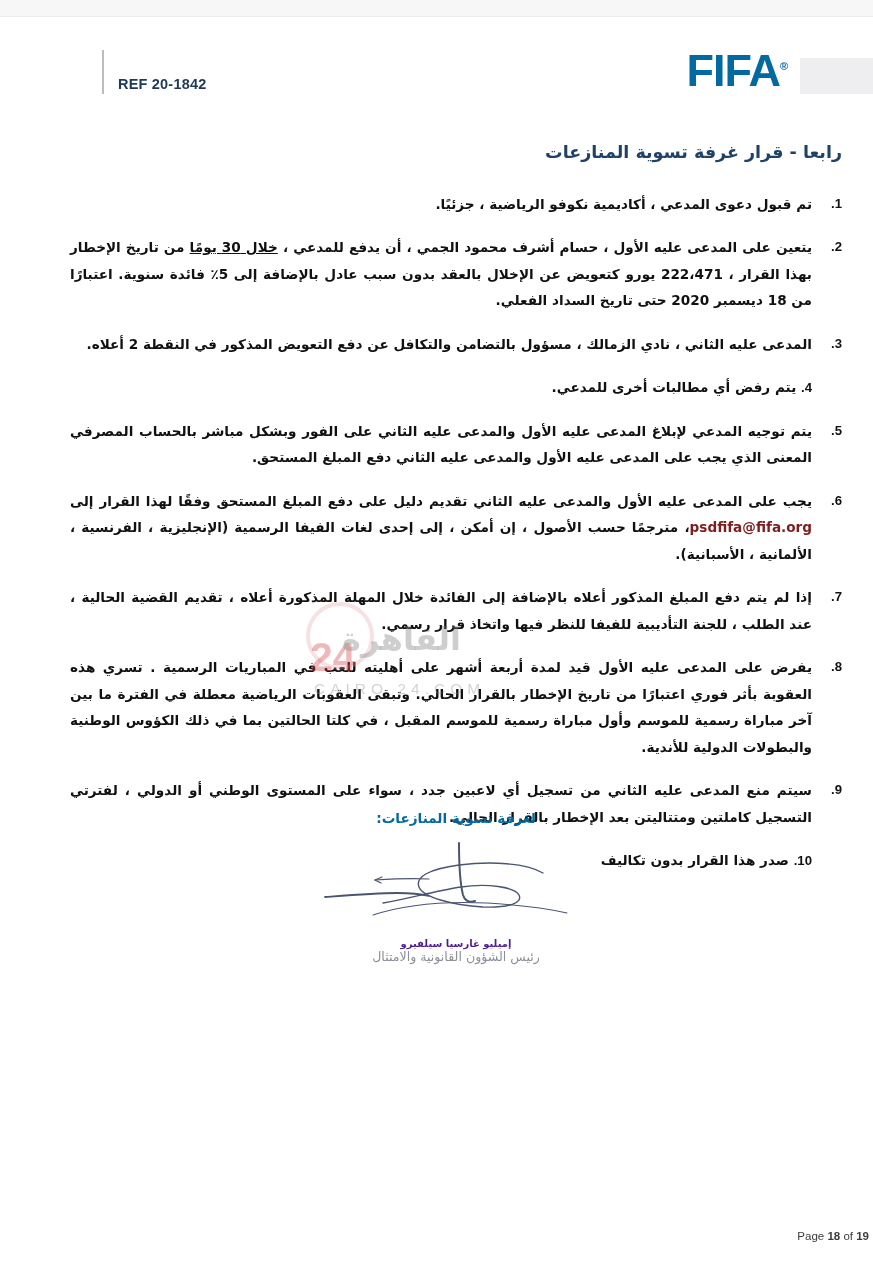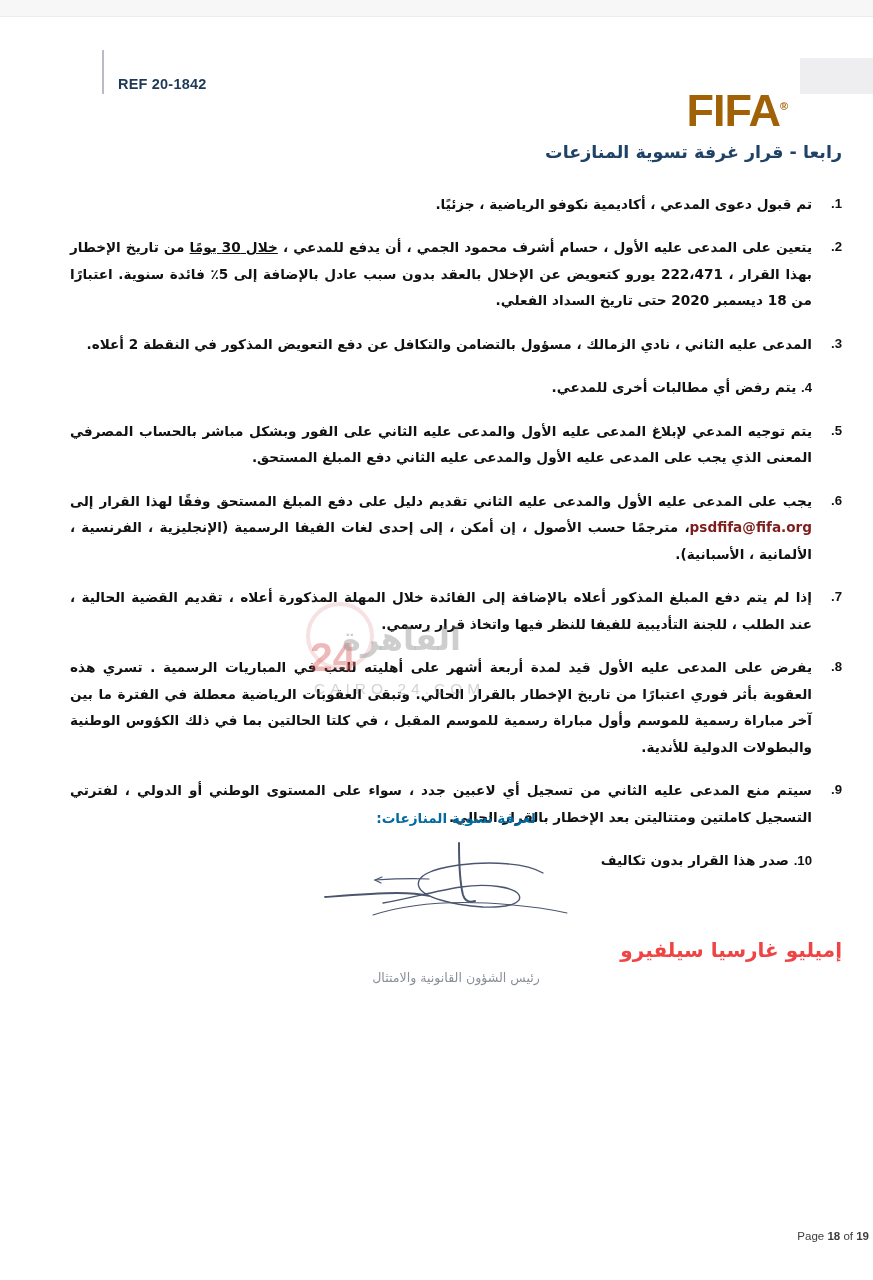--- a/index.html
+++ b/index.html
@@ -56,24 +56,23 @@
     letter-spacing: 0.2px;
     padding-bottom: 2px;
   }
   .fifa-logo {
     position: absolute;
     right: 130px;
     top: 0px;
     font-family: "Liberation Sans", sans-serif;
     font-size: 45px;
     font-weight: bold;
-    color: #a16207;
+    color: #0369a1;
     letter-spacing: -1px;
     line-height: 1;
-    margin-top: 40px;
   }
   .fifa-logo .reg {
     font-size: 11px;
     vertical-align: super;
     font-weight: bold;
   }
   .header-block {
     position: absolute;
     right: 25px;
     top: 10px;
@@ -155,31 +154,29 @@
   }
   .sig-wrap {
     margin-top: 6px;
     height: 110px;
     display: flex;
     justify-content: center;
     align-items: center;
   }
   .sig-name {
     font-family: "DejaVu Sans", sans-serif;
-    font-size: 20px;
-    font-weight: bold;
-    color: #ef4444;
+    font-size: 10px;
+    font-weight: bold;
+    color: #4c1d95;
     margin-top: -4px;
-    text-align: right;
   }
   .sig-title {
     font-family: "DejaVu Sans", sans-serif;
     font-size: 12.6px;
     color: #8a8f98;
-    margin-top: 8px;
   }
 
   
   .watermark {
     position: absolute;
     left: 300px;
     top: 598px;
     width: 250px;
     height: 112px;
     pointer-events: none;

